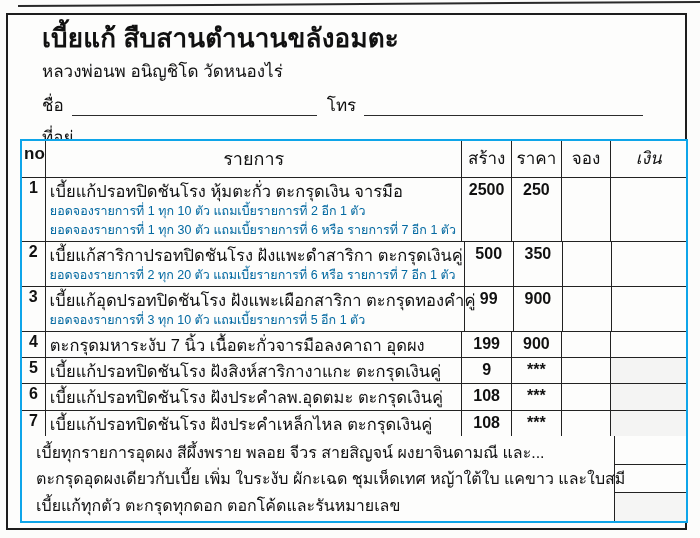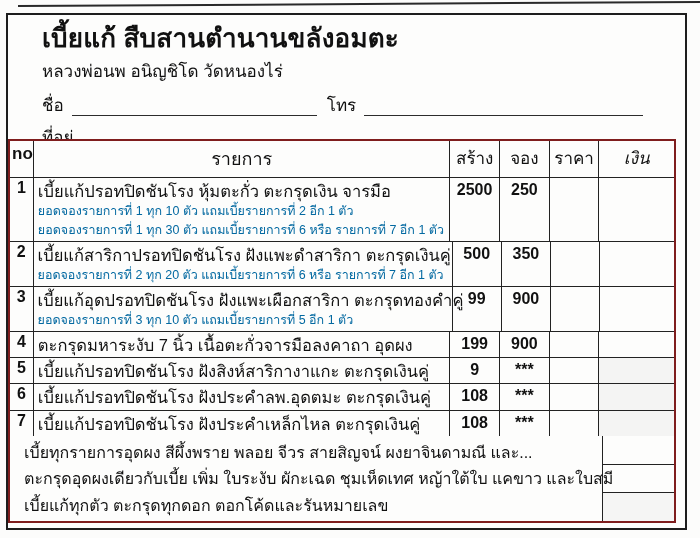--- a/index.html
+++ b/index.html
@@ -21,22 +21,22 @@
   .subtitle{font-size:17px;margin-top:1px;}
   .field-row{display:flex;align-items:flex-end;font-size:17px;margin-top:12px;}
   .field-label{flex:0 0 auto;padding-right:8px;line-height:1.1;text-align:right;}
   .u-line{border-bottom:1.7px solid #2c2c2c;height:20px;box-sizing:border-box;position:relative;}
   .u-line .fill{position:absolute;left:2px;bottom:1px;font-size:15px;white-space:nowrap;}
   .line1-a{width:245px;margin-right:10px;}
   .line1-b{flex:1;margin-right:42px;}
   .line2-a{flex:1;margin-right:72px;}
 
   .order-table{
-    position:absolute;left:8px;top:139px;width:668px;
-    border:2px solid #7f1d1d;box-sizing:border-box;background:#fdfdfc;
+    position:absolute;left:20px;top:139px;width:668px;
+    border:2px solid #0ea5e9;box-sizing:border-box;background:#fdfdfc;
   }
   .t-row{display:flex;border-bottom:1.7px solid #222;}
   .t-row:last-child{border-bottom:none;}
   .cell{box-sizing:border-box;border-right:1.7px solid #222;padding:1px 4px;}
   .cell:last-child{border-right:none;}
   .c-no{width:24px;text-align:center;font-weight:bold;font-size:16px;padding-left:0;padding-right:0;}
   .c-item{width:419px;}
   .c-num{width:50px;text-align:center;font-weight:bold;font-size:16px;display:flex;flex-direction:column;align-items:center;}
   .c-money{width:75px;font-style:italic;}
   .t-head .cell{font-size:17px;text-align:center;padding:3px 2px 4px 2px;display:block;font-weight:normal;}
@@ -82,22 +82,22 @@
           </span>
       </div>
     </div>
   </div>
 
   <div class="order-table">
     <div class="t-row t-head">
       <div class="cell c-no">no</div>
       <div class="cell c-item">รายการ</div>
       <div class="cell c-num">สร้าง</div>
+      <div class="cell c-num">ราคา</div>
       <div class="cell c-num">จอง</div>
-      <div class="cell c-num">ราคา</div>
       <div class="cell c-money">เงิน</div>
     </div>
     <div id="t-body">
   <div class="t-row">
     <div class="cell c-no">1</div>
     <div class="cell c-item">
       <div class="item-main">เบี้ยแก้ปรอทปิดชันโรง หุ้มตะกั่ว ตะกรุดเงิน จารมือ</div>
       <div>
               <div class="note">ยอดจองรายการที่ 1 ทุก 10 ตัว แถมเบี้ยรายการที่ 2 อีก 1 ตัว</div>
               <div class="note">ยอดจองรายการที่ 1 ทุก 30 ตัว แถมเบี้ยรายการที่ 6 หรือ รายการที่ 7 อีก 1 ตัว</div>

